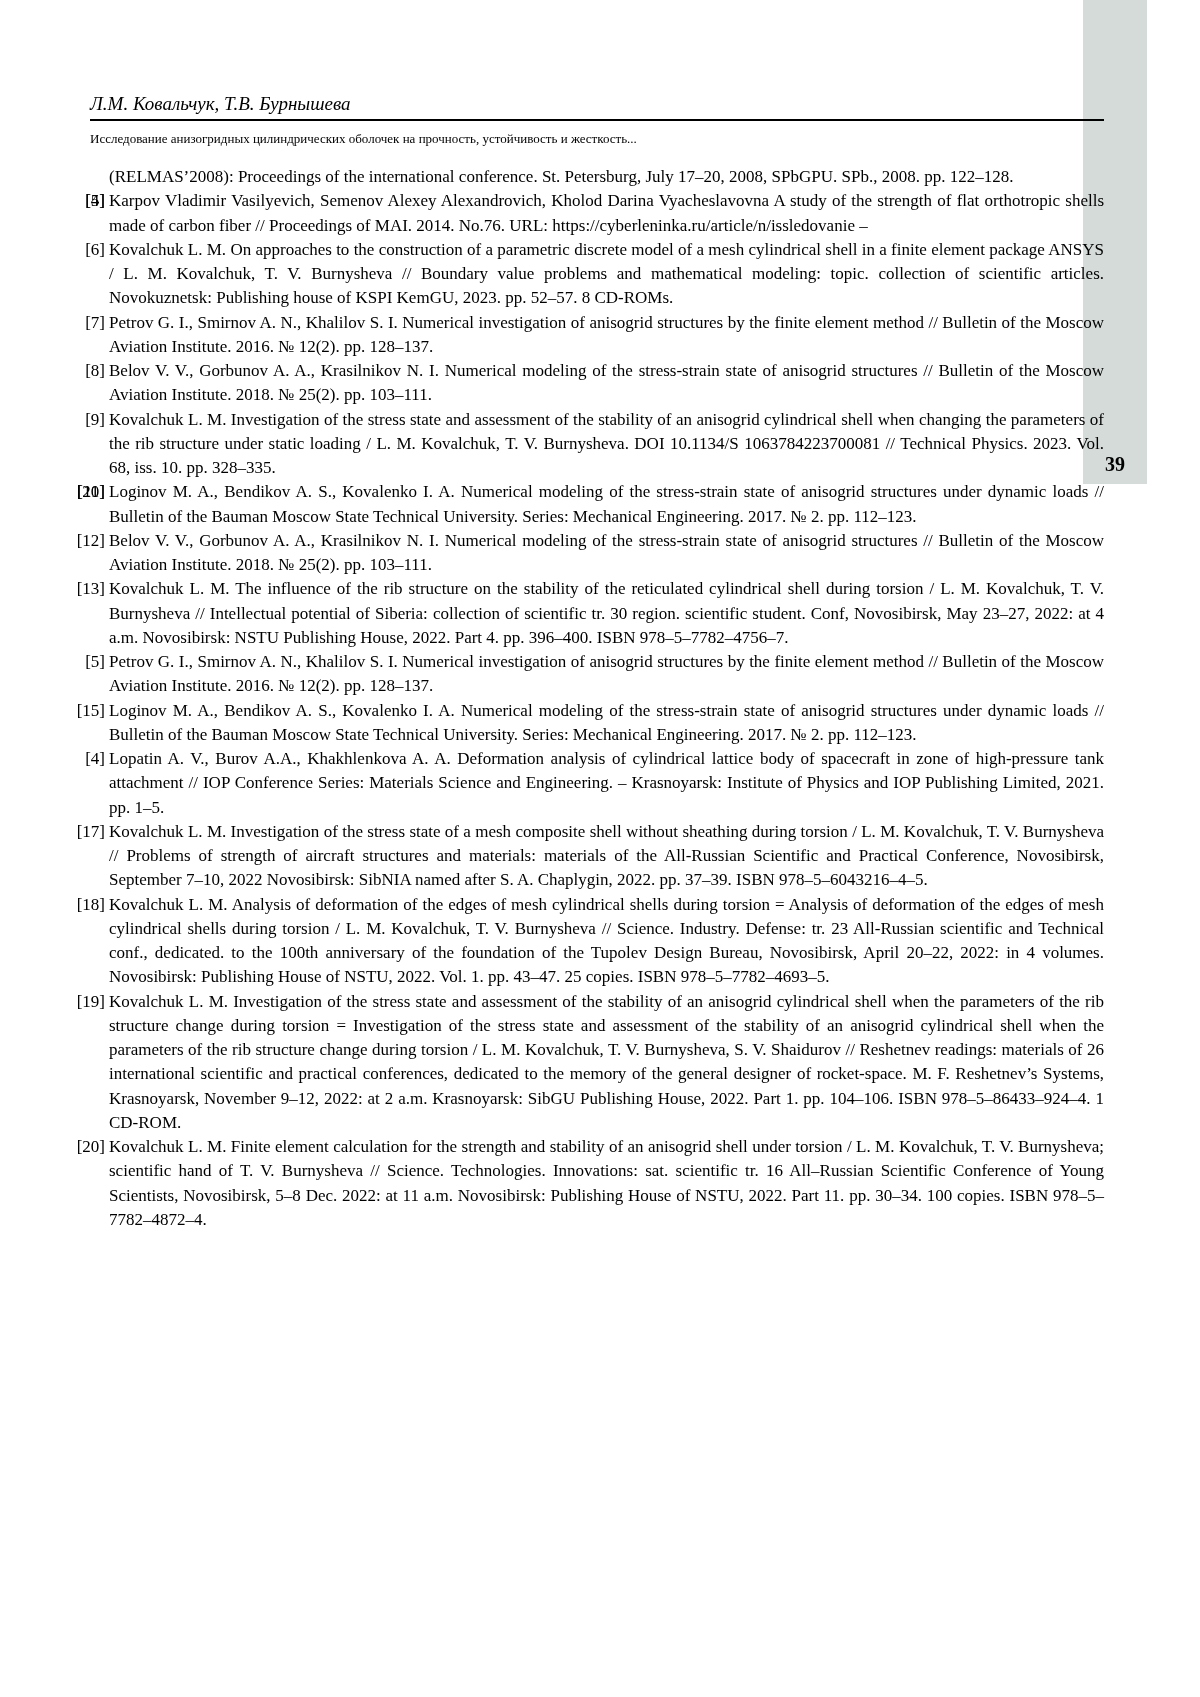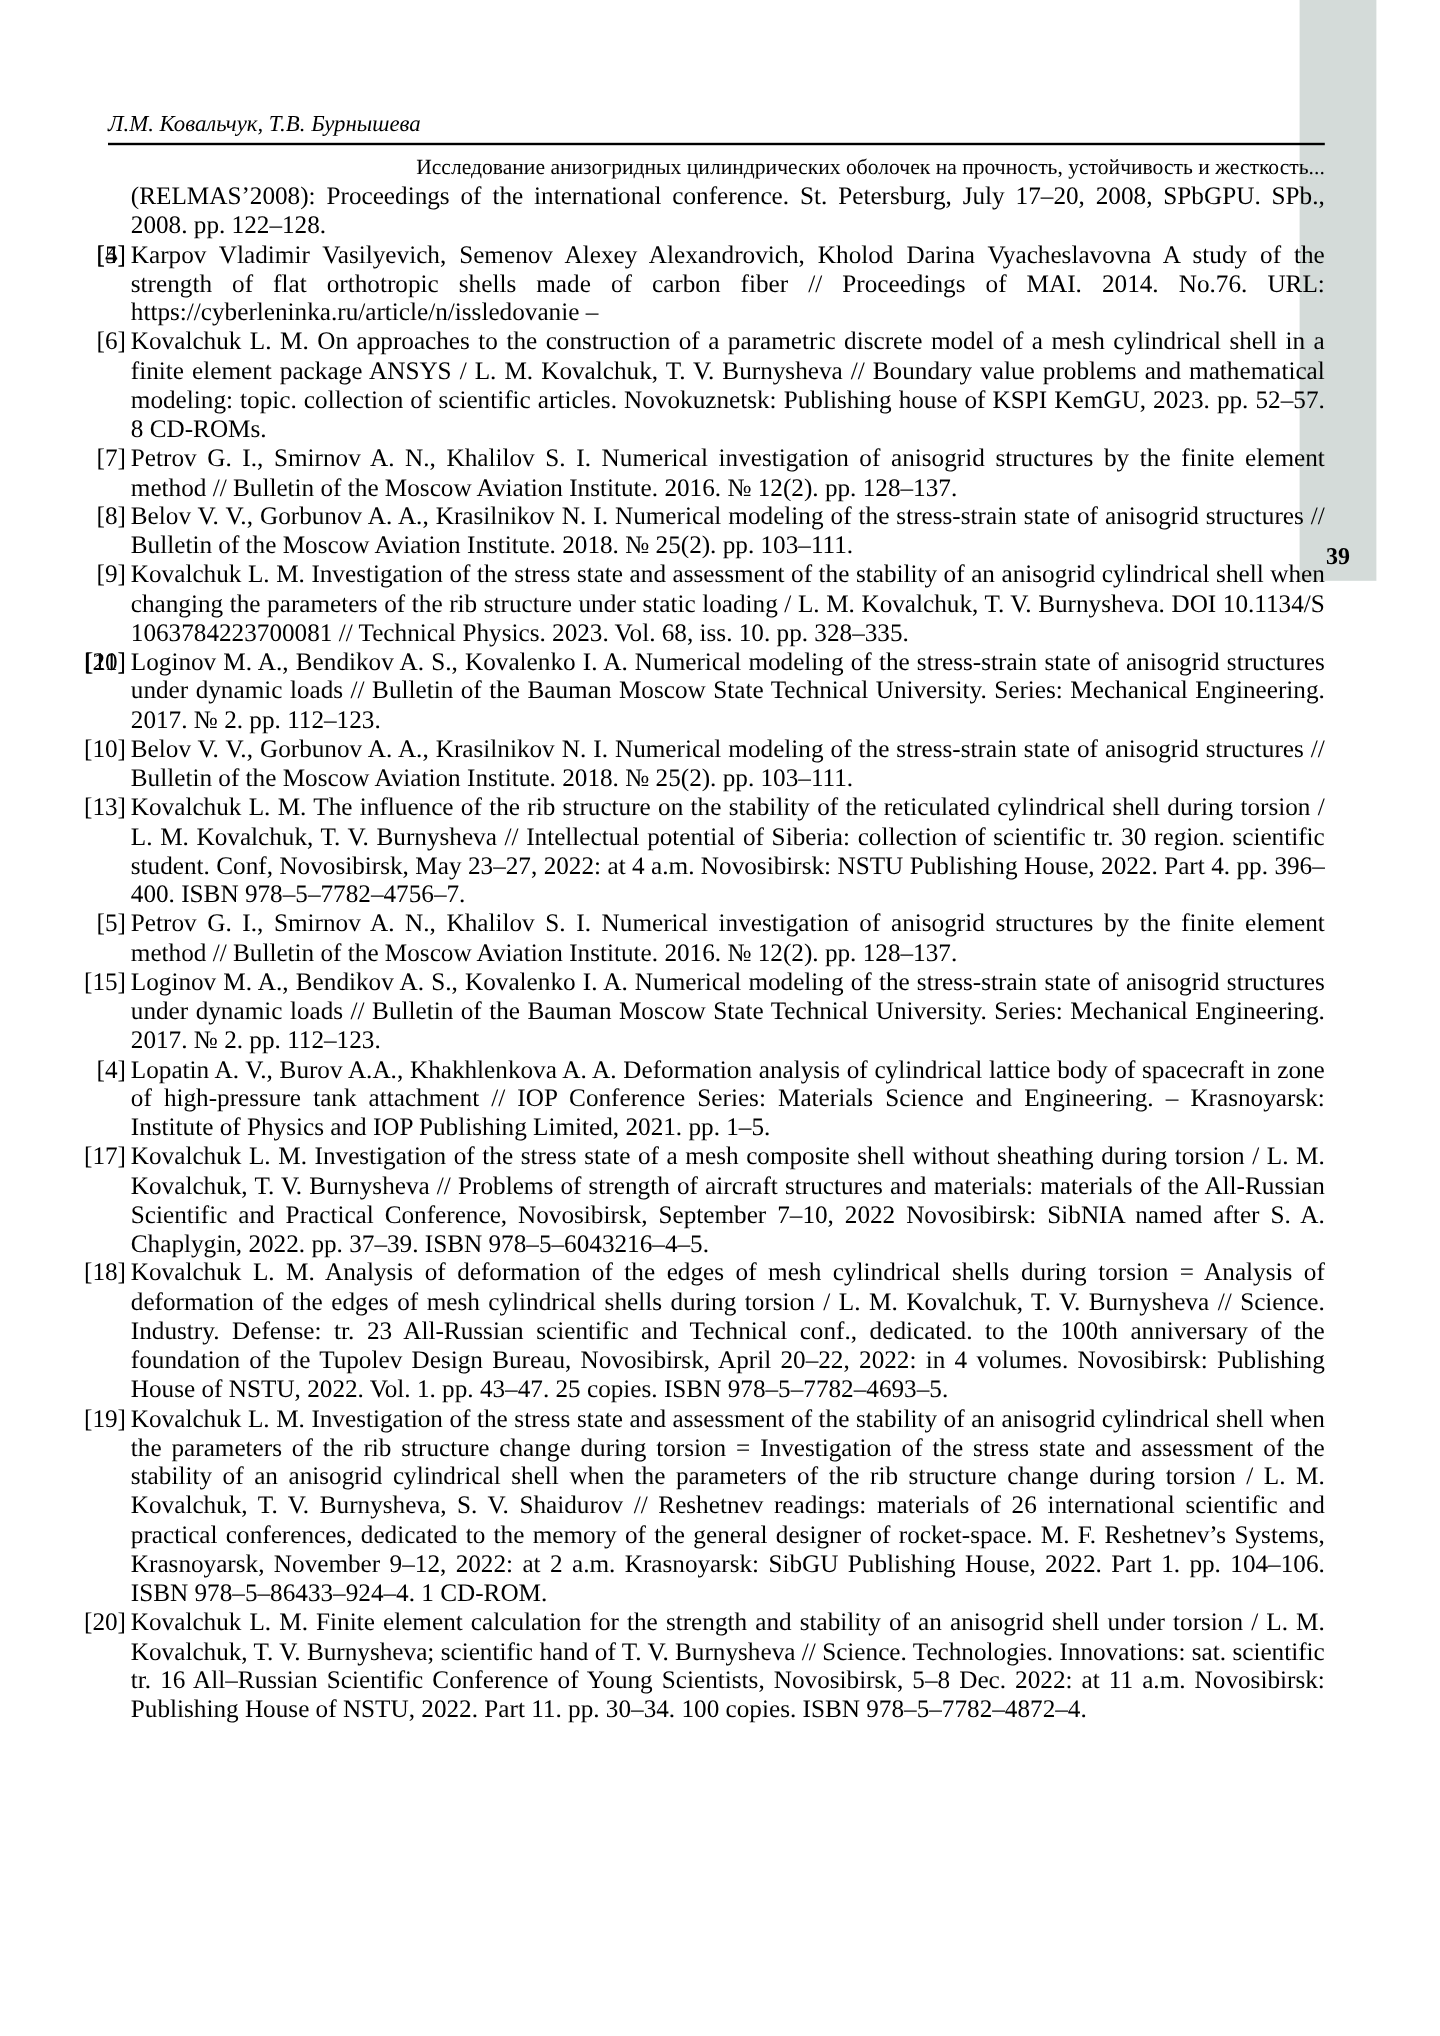--- a/index.html
+++ b/index.html
@@ -45,27 +45,26 @@
     font-weight: normal;
     font-style: italic;
   }
   .header-rule {
     height: 0;
     border-top: 2px solid #000000;
     margin-top: 3px;
   }
   .running-title {
     margin-top: 6px;
-    font-size: 18px;
+    font-size: 13px;
     line-height: 24px;
-    text-align: right;
   }
   .refs {
-    margin-top: 0;
-    font-size: 21px;
+    margin-top: 14px;
+    font-size: 17px;
     line-height: 24.25px;
   }
   .ref, .ref-cont {
     position: relative;
     padding-left: 19px;
     text-align: justify;
   }
   .ref-num {
     position: absolute;
     right: calc(100% - 15px);
@@ -90,21 +89,21 @@
     <div class="ref-cont">(RELMAS’2008): Proceedings of the international conference. St. Petersburg, July 17–20, 2008, SPbGPU. SPb., 2008. pp. 122–128.</div>
     <div id="ref-items">
         <div class="ref"><span class="ref-num">[4]</span></div>
         <div class="ref"><span class="ref-num">[5]</span><span>Karpov Vladimir Vasilyevich, Semenov Alexey Alexandrovich, Kholod Darina Vyacheslavovna A study of the strength of flat orthotropic shells made of carbon fiber // Proceedings of MAI. 2014. No.76. URL: https://cyberleninka.ru/article/n/issledovanie –</span></div>
         <div class="ref"><span class="ref-num">[6]</span><span>Kovalchuk L. M. On approaches to the construction of a parametric discrete model of a mesh cylindrical shell in a finite element package ANSYS / L. M. Kovalchuk, T. V. Burnysheva // Boundary value problems and mathematical modeling: topic. collection of scientific articles. Novokuznetsk: Publishing house of KSPI KemGU, 2023. pp. 52–57. 8 CD-ROMs.</span></div>
         <div class="ref"><span class="ref-num">[7]</span><span>Petrov G. I., Smirnov A. N., Khalilov S. I. Numerical investigation of anisogrid structures by the finite element method // Bulletin of the Moscow Aviation Institute. 2016. № 12(2). pp. 128–137.</span></div>
         <div class="ref"><span class="ref-num">[8]</span><span>Belov V. V., Gorbunov A. A., Krasilnikov N. I. Numerical modeling of the stress-strain state of anisogrid structures // Bulletin of the Moscow Aviation Institute. 2018. № 25(2). pp. 103–111.</span></div>
         <div class="ref"><span class="ref-num">[9]</span><span>Kovalchuk L. M. Investigation of the stress state and assessment of the stability of an anisogrid cylindrical shell when changing the parameters of the rib structure under static loading / L. M. Kovalchuk, T. V. Burnysheva. DOI 10.1134/S 1063784223700081 // Technical Physics. 2023. Vol. 68, iss. 10. pp. 328–335.</span></div>
         <div class="ref"><span class="ref-num">[20]</span></div>
         <div class="ref"><span class="ref-num">[11]</span><span>Loginov M. A., Bendikov A. S., Kovalenko I. A. Numerical modeling of the stress-strain state of anisogrid structures under dynamic loads // Bulletin of the Bauman Moscow State Technical University. Series: Mechanical Engineering. 2017. № 2. pp. 112–123.</span></div>
-        <div class="ref"><span class="ref-num">[10]</span><span>Belov V. V., Gorbunov A. A., Krasilnikov N. I. Numerical modeling of the stress-strain state of anisogrid structures // Bulletin of the Moscow Aviation Institute. 2018. № 25(2). pp. 103–111.</span></div>
+        <div class="ref"><span class="ref-num">[12]</span><span>Belov V. V., Gorbunov A. A., Krasilnikov N. I. Numerical modeling of the stress-strain state of anisogrid structures // Bulletin of the Moscow Aviation Institute. 2018. № 25(2). pp. 103–111.</span></div>
         <div class="ref"><span class="ref-num">[13]</span><span>Kovalchuk L. M. The influence of the rib structure on the stability of the reticulated cylindrical shell during torsion / L. M. Kovalchuk, T. V. Burnysheva // Intellectual potential of Siberia: collection of scientific tr. 30 region. scientific student. Conf, Novosibirsk, May 23–27, 2022: at 4 a.m. Novosibirsk: NSTU Publishing House, 2022. Part 4. pp. 396–400. ISBN 978–5–7782–4756–7.</span></div>
         <div class="ref"><span class="ref-num">[5]</span><span>Petrov G. I., Smirnov A. N., Khalilov S. I. Numerical investigation of anisogrid structures by the finite element method // Bulletin of the Moscow Aviation Institute. 2016. № 12(2). pp. 128–137.</span></div>
         <div class="ref"><span class="ref-num">[15]</span><span>Loginov M. A., Bendikov A. S., Kovalenko I. A. Numerical modeling of the stress-strain state of anisogrid structures under dynamic loads // Bulletin of the Bauman Moscow State Technical University. Series: Mechanical Engineering. 2017. № 2. pp. 112–123.</span></div>
         <div class="ref"><span class="ref-num">[4]</span><span>Lopatin A. V., Burov A.A., Khakhlenkova A. A. Deformation analysis of cylindrical lattice body of spacecraft in zone of high-pressure tank attachment // IOP Conference Series: Materials Science and Engineering. – Krasnoyarsk: Institute of Physics and IOP Publishing Limited, 2021. pp. 1–5.</span></div>
         <div class="ref"><span class="ref-num">[17]</span><span>Kovalchuk L. M. Investigation of the stress state of a mesh composite shell without sheathing during torsion / L. M. Kovalchuk, T. V. Burnysheva // Problems of strength of aircraft structures and materials: materials of the All-Russian Scientific and Practical Conference, Novosibirsk, September 7–10, 2022 Novosibirsk: SibNIA named after S. A. Chaplygin, 2022. pp. 37–39. ISBN 978–5–6043216–4–5.</span></div>
         <div class="ref"><span class="ref-num">[18]</span><span>Kovalchuk L. M. Analysis of deformation of the edges of mesh cylindrical shells during torsion = Analysis of deformation of the edges of mesh cylindrical shells during torsion / L. M. Kovalchuk, T. V. Burnysheva // Science. Industry. Defense: tr. 23 All-Russian scientific and Technical conf., dedicated. to the 100th anniversary of the foundation of the Tupolev Design Bureau, Novosibirsk, April 20–22, 2022: in 4 volumes. Novosibirsk: Publishing House of NSTU, 2022. Vol. 1. pp. 43–47. 25 copies. ISBN 978–5–7782–4693–5.</span></div>
         <div class="ref"><span class="ref-num">[19]</span><span>Kovalchuk L. M. Investigation of the stress state and assessment of the stability of an anisogrid cylindrical shell when the parameters of the rib structure change during torsion = Investigation of the stress state and assessment of the stability of an anisogrid cylindrical shell when the parameters of the rib structure change during torsion / L. M. Kovalchuk, T. V. Burnysheva, S. V. Shaidurov // Reshetnev readings: materials of 26 international scientific and practical conferences, dedicated to the memory of the general designer of rocket-space. M. F. Reshetnev’s Systems, Krasnoyarsk, November 9–12, 2022: at 2 a.m. Krasnoyarsk: SibGU Publishing House, 2022. Part 1. pp. 104–106. ISBN 978–5–86433–924–4. 1 CD-ROM.</span></div>
         <div class="ref"><span class="ref-num">[20]</span><span>Kovalchuk L. M. Finite element calculation for the strength and stability of an anisogrid shell under torsion / L. M. Kovalchuk, T. V. Burnysheva; scientific hand of T. V. Burnysheva // Science. Technologies. Innovations: sat. scientific tr. 16 All–Russian Scientific Conference of Young Scientists, Novosibirsk, 5–8 Dec. 2022: at 11 a.m. Novosibirsk: Publishing House of NSTU, 2022. Part 11. pp. 30–34. 100 copies. ISBN 978–5–7782–4872–4.</span></div>
       </div>
   </div>

